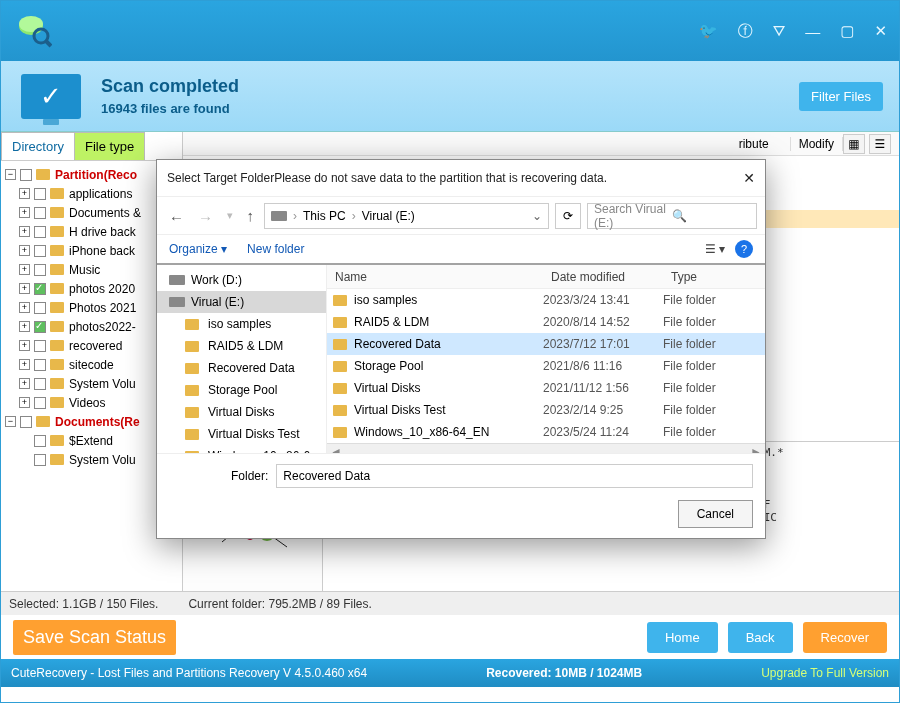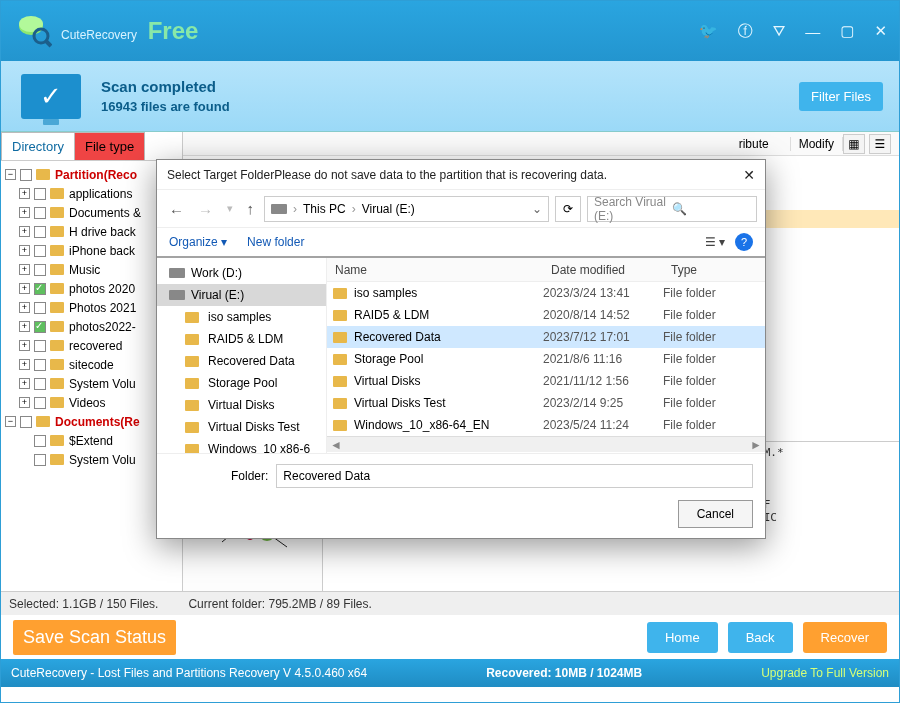--- a/index.html
+++ b/index.html
@@ -8,27 +8,27 @@
 .logo-wrap{display:flex;align-items:center;gap:8px;}
 .logo-icon{width:40px;height:40px;display:flex;align-items:center;justify-content:center;}
 .app-title{font-size:24px;font-weight:500;color:#d8f3ff;}
 .app-sub{color:#88e8a8;font-weight:600;font-size:24px;margin-left:4px;}
 .win-controls{margin-left:auto;display:flex;gap:20px;align-items:center;}
 .win-ctrl{color:#e6f7ff;font-size:15px;cursor:pointer;}
 .scanbar{height:70px;background:linear-gradient(#b5e4fb,#9bd9f7);display:flex;align-items:center;padding:0 20px;position:relative;}
 .scan-monitor{width:60px;height:45px;background:#1c8fce;border-radius:3px;display:flex;align-items:center;justify-content:center;color:#fff;font-size:26px;position:relative;}
 .scan-monitor::after{content:"";position:absolute;bottom:-6px;left:22px;width:16px;height:6px;background:#4aa7d6;border-radius:1px;}
 .scan-info{margin-left:20px;}
-.scan-title{color:#0b5d8a;font-size:15px;font-weight:600;}
+.scan-title{color:#0b5d8a;font-size:18px;font-weight:600;}
 .scan-sub{color:#0b5d8a;font-size:13px;font-weight:600;margin-top:4px;}
 .filter-btn{position:absolute;right:16px;background:#3fb4ec;color:#fff;padding:7px 12px;border-radius:3px;border:none;cursor:pointer;font-size:13px;}
 .main{display:flex;height:460px;border-top:1px solid #8cc;}
 .leftcol{width:208px;border-right:1px solid #ccc;display:flex;flex-direction:column;}
 .tabs{display:flex;border-bottom:1px solid #ccc;}
-.tab{padding:6px 10px;border:1px solid #bbb;border-bottom:none;background:#ef4444;margin-right:-1px;font-size:13px;}
+.tab{padding:6px 10px;border:1px solid #bbb;border-bottom:none;background:#bef264;margin-right:-1px;font-size:13px;}
 .tab.active{background:#fff;color:#0e6aa1;font-weight:500;}
 .tree{flex:1;overflow:auto;padding:4px 2px;font-size:13px;}
 .tree-row{display:flex;align-items:center;gap:2px;height:19px;white-space:nowrap;}
 .exp{width:11px;height:11px;border:1px solid #888;display:inline-flex;align-items:center;justify-content:center;font-size:9px;line-height:1;cursor:pointer;margin-right:2px;}
 .chk{width:12px;height:12px;border:1px solid #888;display:inline-block;margin-right:2px;}
 .chk.checked{background:#5fbf5f;position:relative;}
 .chk.checked::after{content:"✓";color:#fff;font-size:10px;position:absolute;top:-2px;left:0;}
 .fldr{width:14px;height:11px;background:#e8b84a;border-radius:1px;display:inline-block;margin-right:3px;}
 .rightcol{flex:1;display:flex;flex-direction:column;}
 .list-hdr{display:flex;background:#fafafa;border-bottom:1px solid #ddd;height:24px;align-items:center;font-size:12px;}
@@ -46,21 +46,21 @@
 .btnbar{height:44px;background:#fff;display:flex;align-items:center;padding:0 12px;gap:10px;}
 .save-scan{background:#ffa030;color:#fff;padding:7px 10px;border:none;border-radius:2px;font-size:18px;}
 .nav-btn{background:#3fb4ec;color:#fff;padding:8px 18px;border:none;border-radius:3px;font-size:13px;}
 .recover-btn{background:#ffa030;}
 .spacer{flex:1;}
 .footer{height:28px;background:linear-gradient(#2aa5e0,#1f8cc3);color:#fff;display:flex;align-items:center;padding:0 10px;font-size:12px;}
 .footer .mid{margin-left:auto;font-weight:600;}
 .footer .upgrade{margin-left:auto;color:#d4ff7a;}
 
 .dialog{position:absolute;left:155px;top:158px;width:610px;height:380px;background:#fff;border:1px solid #888;box-shadow:0 8px 30px rgba(0,0,0,0.4);display:flex;flex-direction:column;z-index:10;}
-.dlg-title{height:30px;display:flex;align-items:center;padding:0 10px;border-bottom:1px solid #eee;font-size:12px;color:#222;}
+.dlg-title{height:37px;display:flex;align-items:center;padding:0 10px;border-bottom:1px solid #eee;font-size:12px;color:#222;}
 .dlg-close{margin-left:auto;cursor:pointer;font-size:14px;}
 .dlg-nav{height:38px;display:flex;align-items:center;padding:0 8px;gap:6px;border-bottom:1px solid #eee;}
 .nav-arrow{font-size:15px;color:#555;padding:2px 4px;}
 .crumb{display:flex;align-items:center;gap:6px;flex:1;border:1px solid #ccc;height:26px;padding:0 6px;font-size:12px;}
 .crumb .sep{color:#999;}
 .refresh{width:26px;height:26px;border:1px solid #ccc;display:flex;align-items:center;justify-content:center;}
 .search-box{width:170px;height:26px;border:1px solid #ccc;display:flex;align-items:center;padding:0 6px;color:#888;}
 .search-box span{flex:1;}
 .dlg-toolbar{height:30px;display:flex;align-items:center;padding:0 12px;gap:20px;border-bottom:2px solid #a3a3a3;font-size:12px;color:#1259b5;}
 .dlg-toolbar .right{margin-left:auto;display:flex;gap:10px;align-items:center;}
@@ -94,21 +94,20 @@
 <div class="titlebar">
   <div class="logo-wrap">
     <div class="logo-icon">
       <svg width="38" height="38" viewBox="0 0 38 38">
           <ellipse cx="17" cy="14" rx="12" ry="9" fill="#8ee86f"></ellipse>
           <ellipse cx="17" cy="12" rx="12" ry="8" fill="#b2f99a"></ellipse>
           <circle cx="27" cy="24" r="7" fill="none" stroke="#1b5f8c" stroke-width="3"></circle>
           <line x1="32" y1="29" x2="37" y2="34" stroke="#1b5f8c" stroke-width="4"></line>
         </svg>
     </div>
-    <span class="app-title"><span>CuteRecovery</span> <span class="app-sub">Free</span></span>
   </div>
   <div class="win-controls">
     <span class="win-ctrl">🐦</span>
     <span class="win-ctrl">ⓕ</span>
     <span class="win-ctrl">⛛</span>
     <span class="win-ctrl">—</span>
     <span class="win-ctrl">▢</span>
     <span class="win-ctrl">✕</span>
   </div>
 </div>

